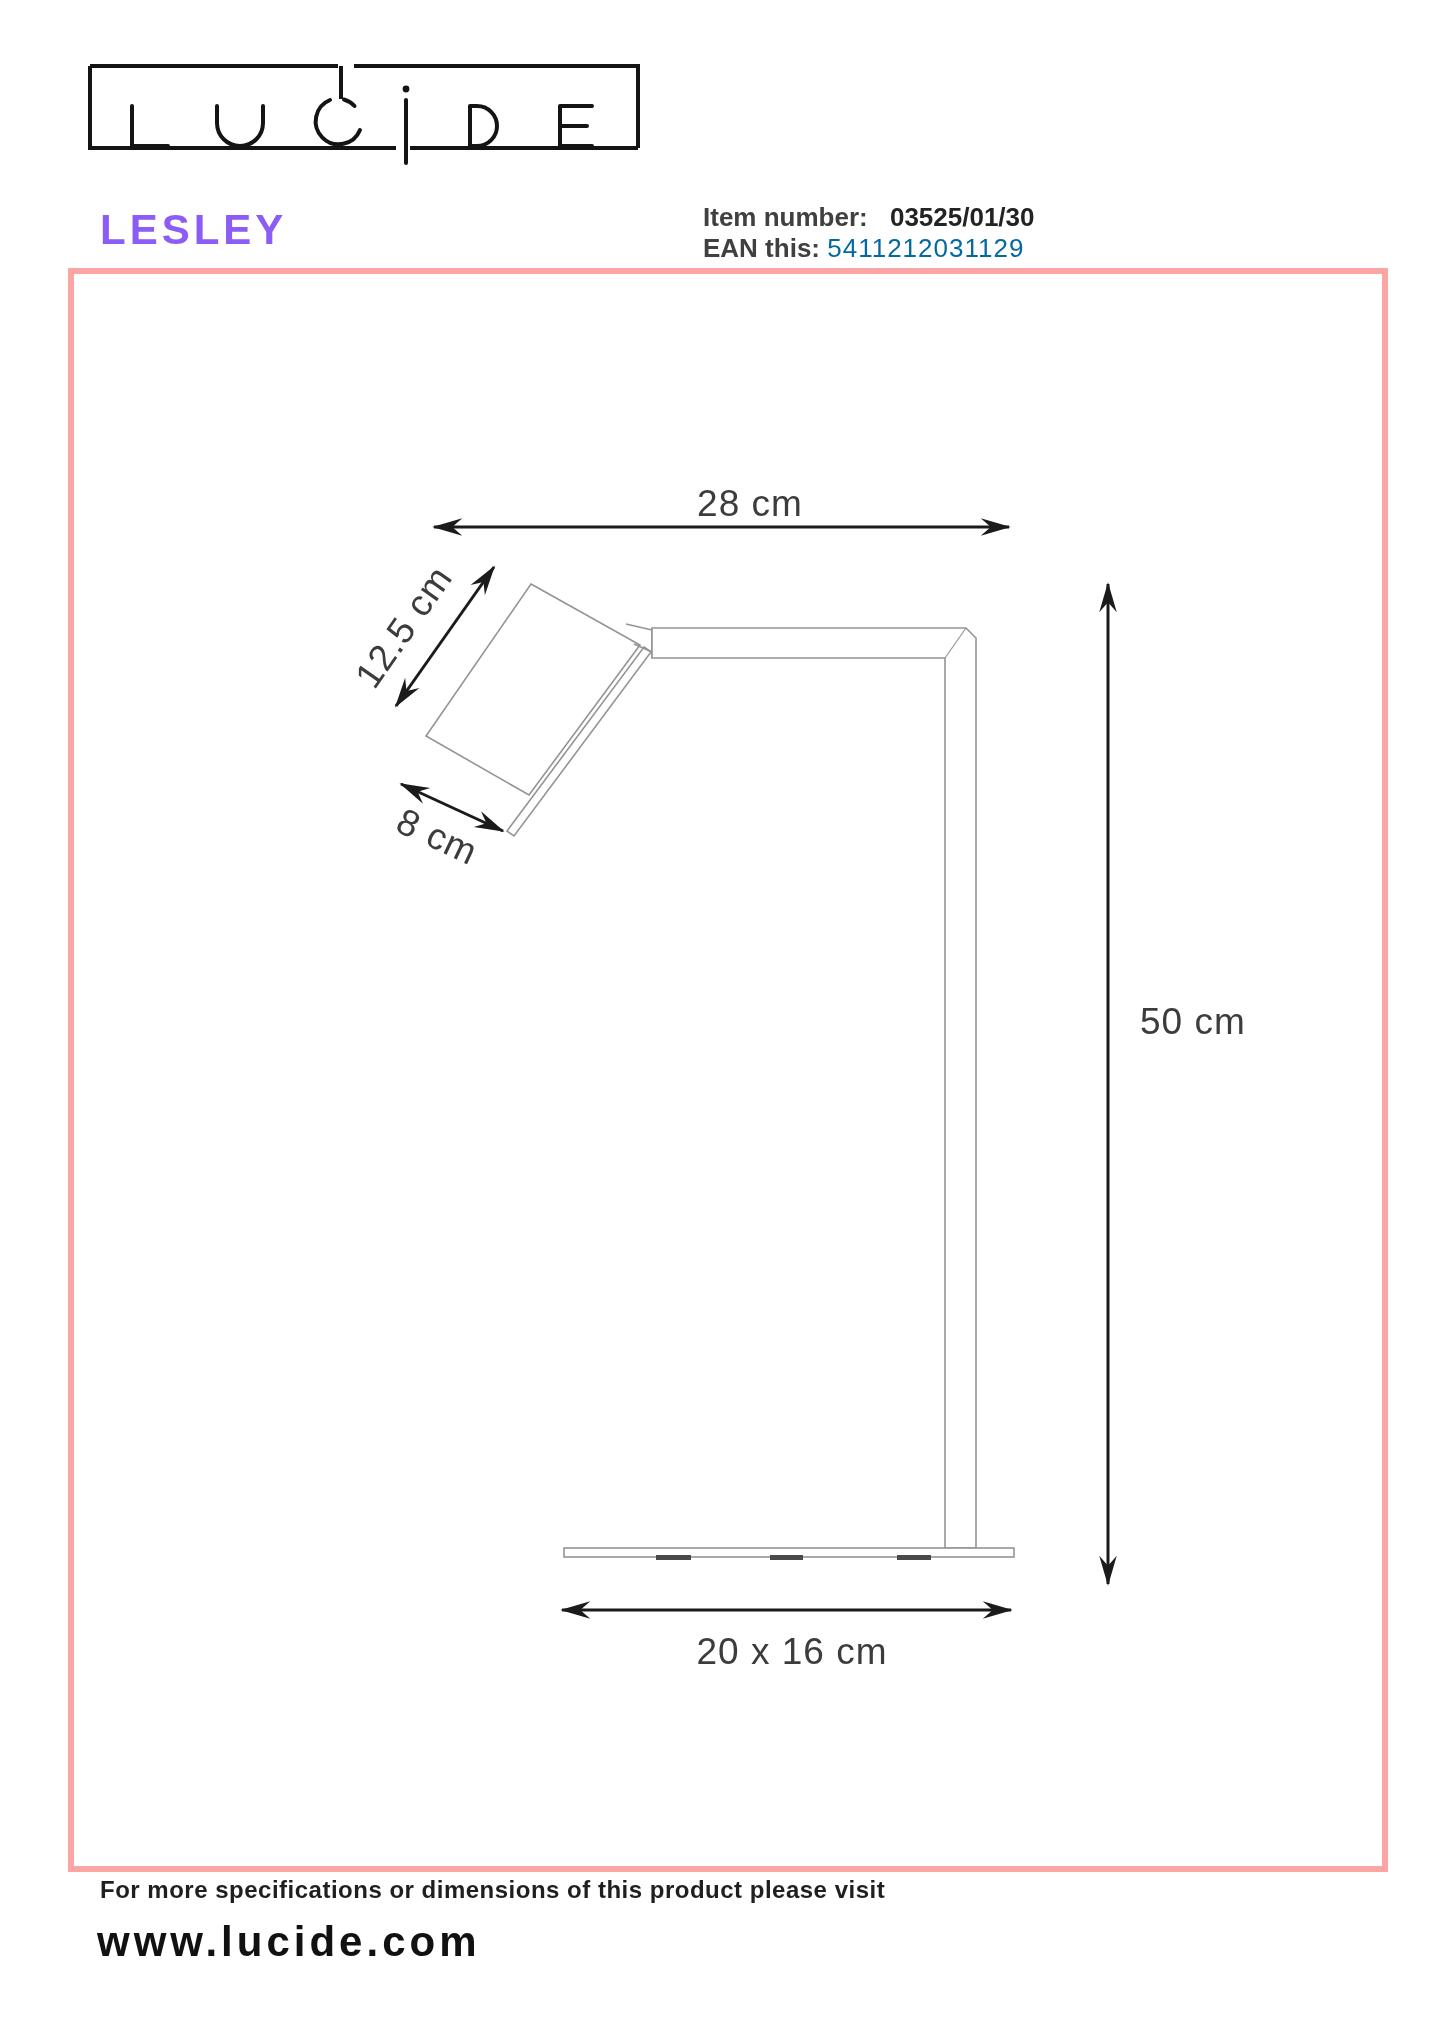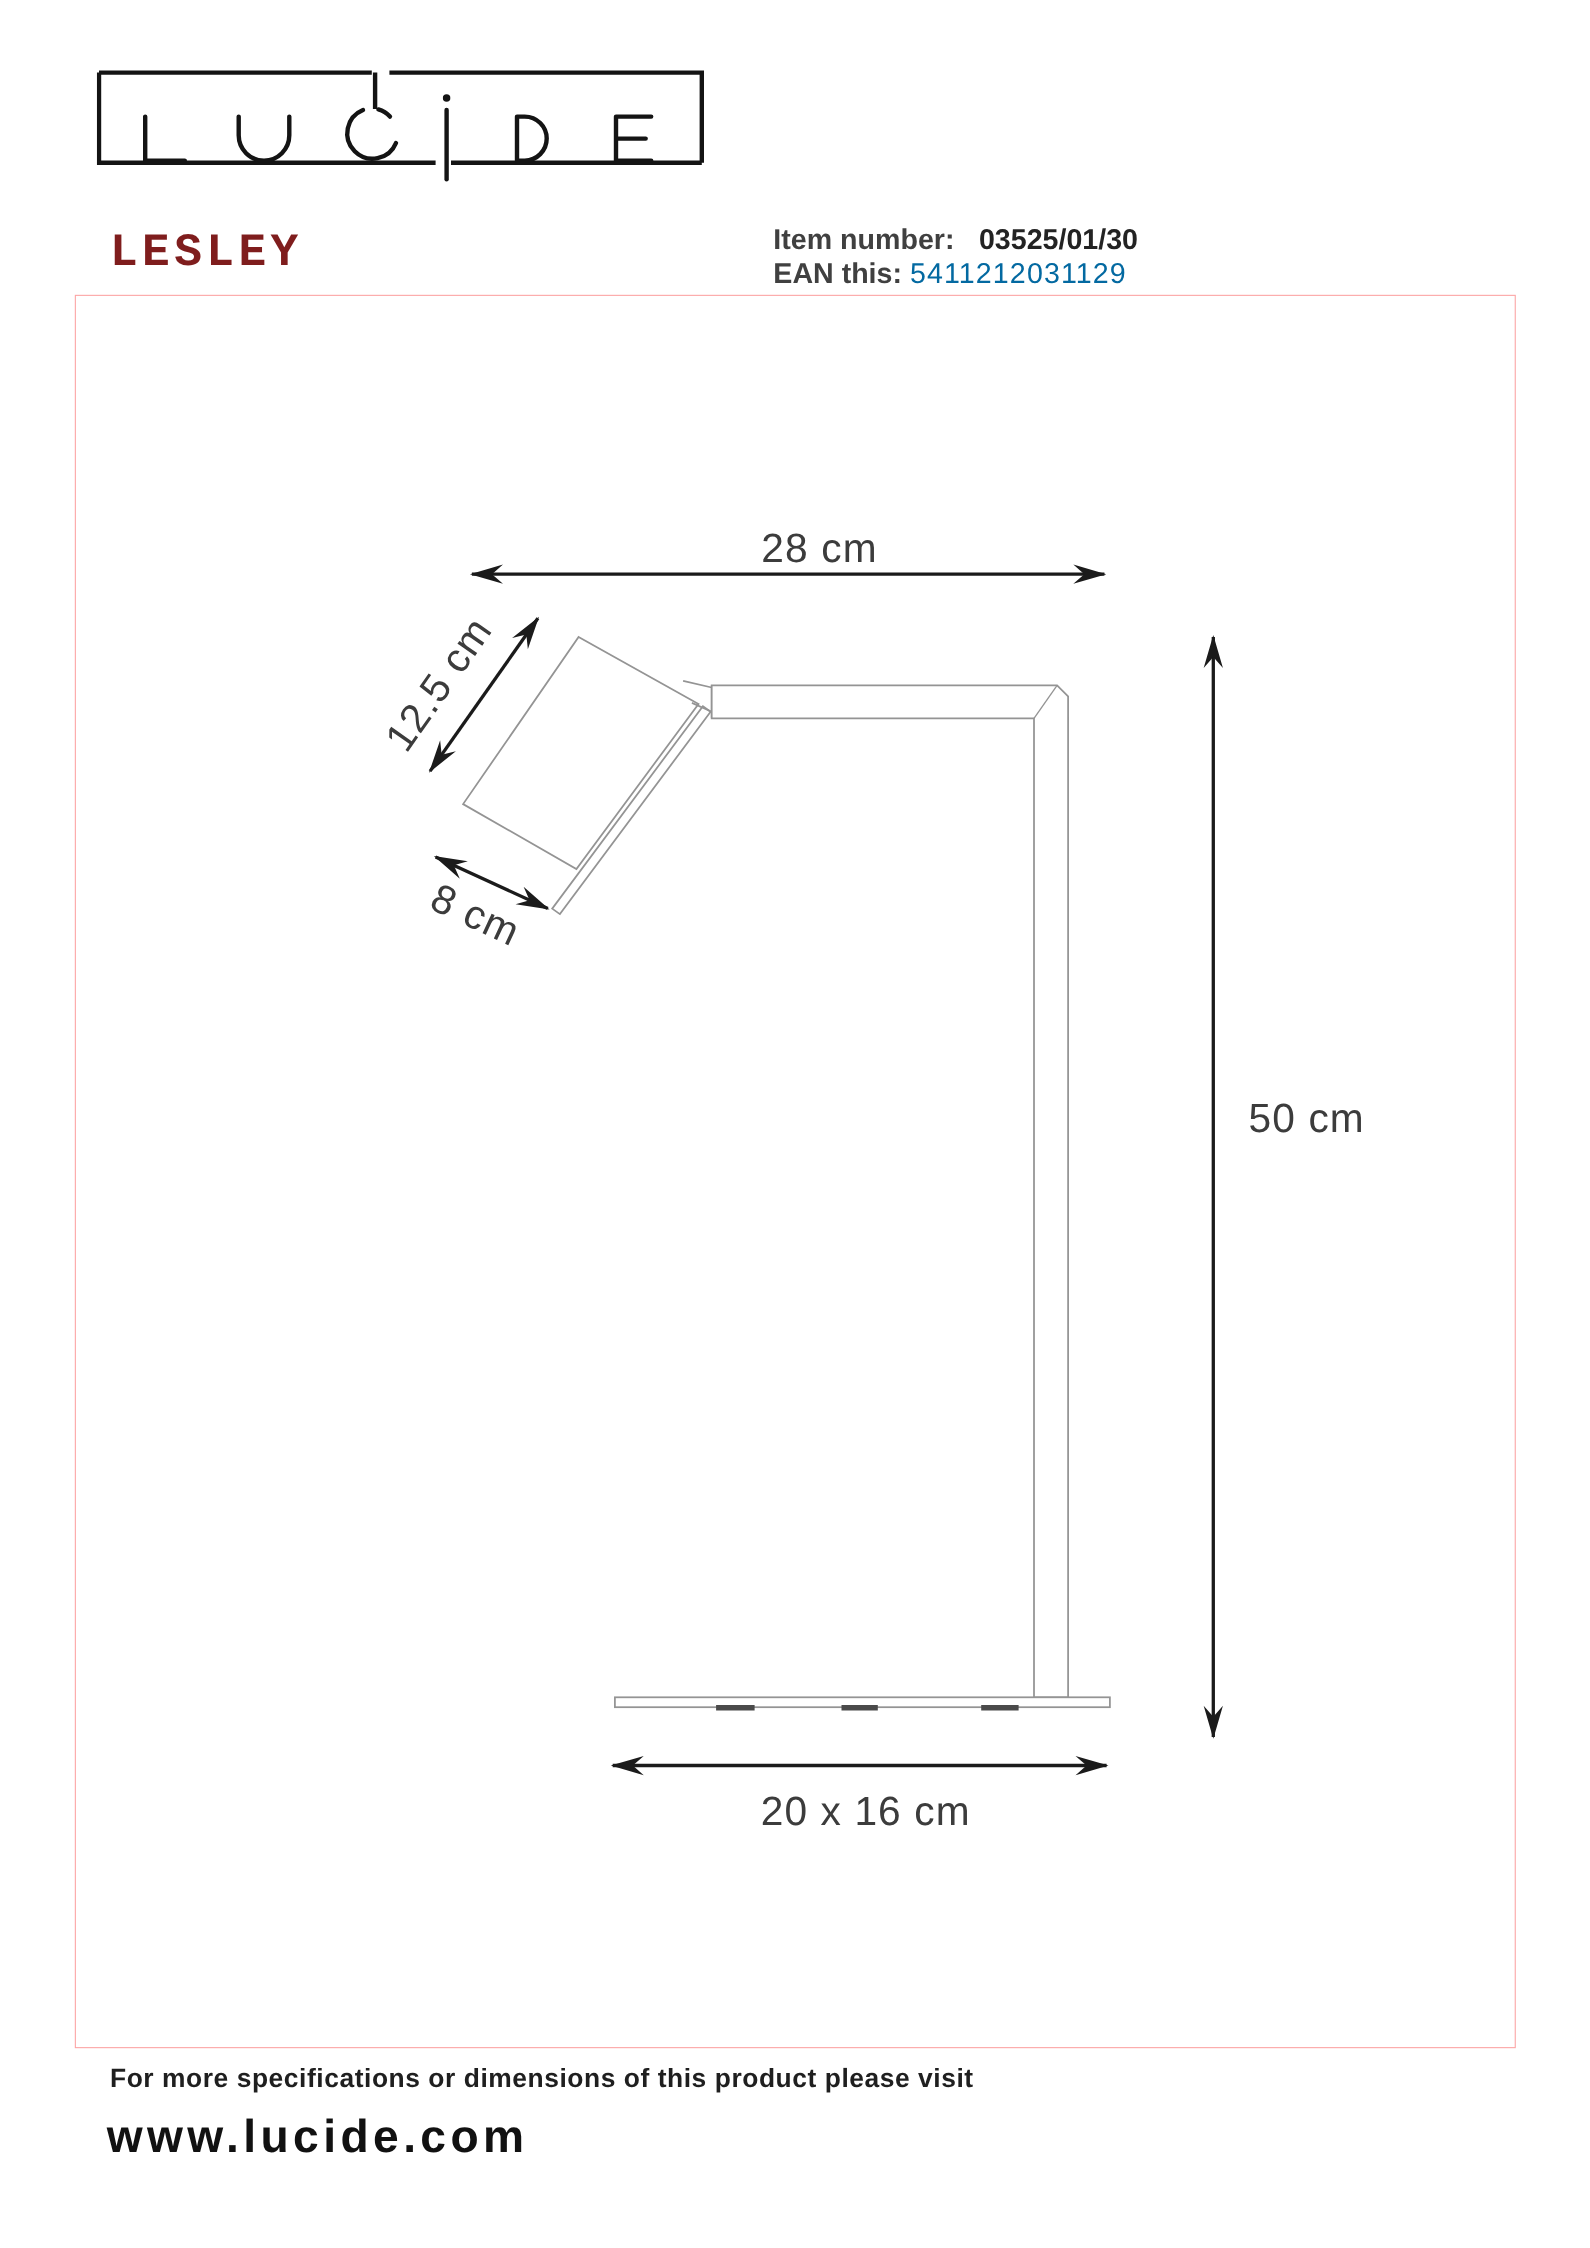--- a/index.html
+++ b/index.html
@@ -8,29 +8,29 @@
     font-family:"Liberation Sans", sans-serif;color:#1b1b1b;overflow:hidden;
     margin:0 auto;
   }
   .abs{position:absolute;}
   .tagline{
     right:56px;top:84px;font-size:23px;letter-spacing:3px;color:#4b4b4b;
     font-weight:400;white-space:nowrap;
   }
   .product-name{
     left:100px;top:206px;font-size:42px;font-weight:700;letter-spacing:4px;
-    color:#7f1d1d;white-space:nowrap;font-family:Liberation Mono, monospace;
+    color:#8b5cf6;white-space:nowrap;
   }
   .meta{left:703px;top:202px;font-size:26px;line-height:31px;color:#2e2e2e;white-space:nowrap;}
   .meta .lbl{font-weight:700;color:#404040;}
   .meta .val-bold{font-weight:700;color:#232323;margin-left:15px;}
   .meta .val-light{font-weight:400;color:#0369a1;letter-spacing:1px;}
   .frame{
     left:68px;top:268px;width:1308px;height:1592px;
-    border:1px solid #fca5a5;background:#ffffff;
+    border:6px solid #fca5a5;background:#ffffff;
   }
   .footer-line{
     left:100px;top:1876px;font-size:24px;font-weight:700;letter-spacing:0.5px;
     color:#1f1f1f;white-space:nowrap;
   }
   .footer-url{
     left:97px;top:1918px;font-size:42px;font-weight:700;letter-spacing:4px;
     color:#111111;white-space:nowrap;
   }
   svg text{font-family:"Liberation Sans", sans-serif;}

